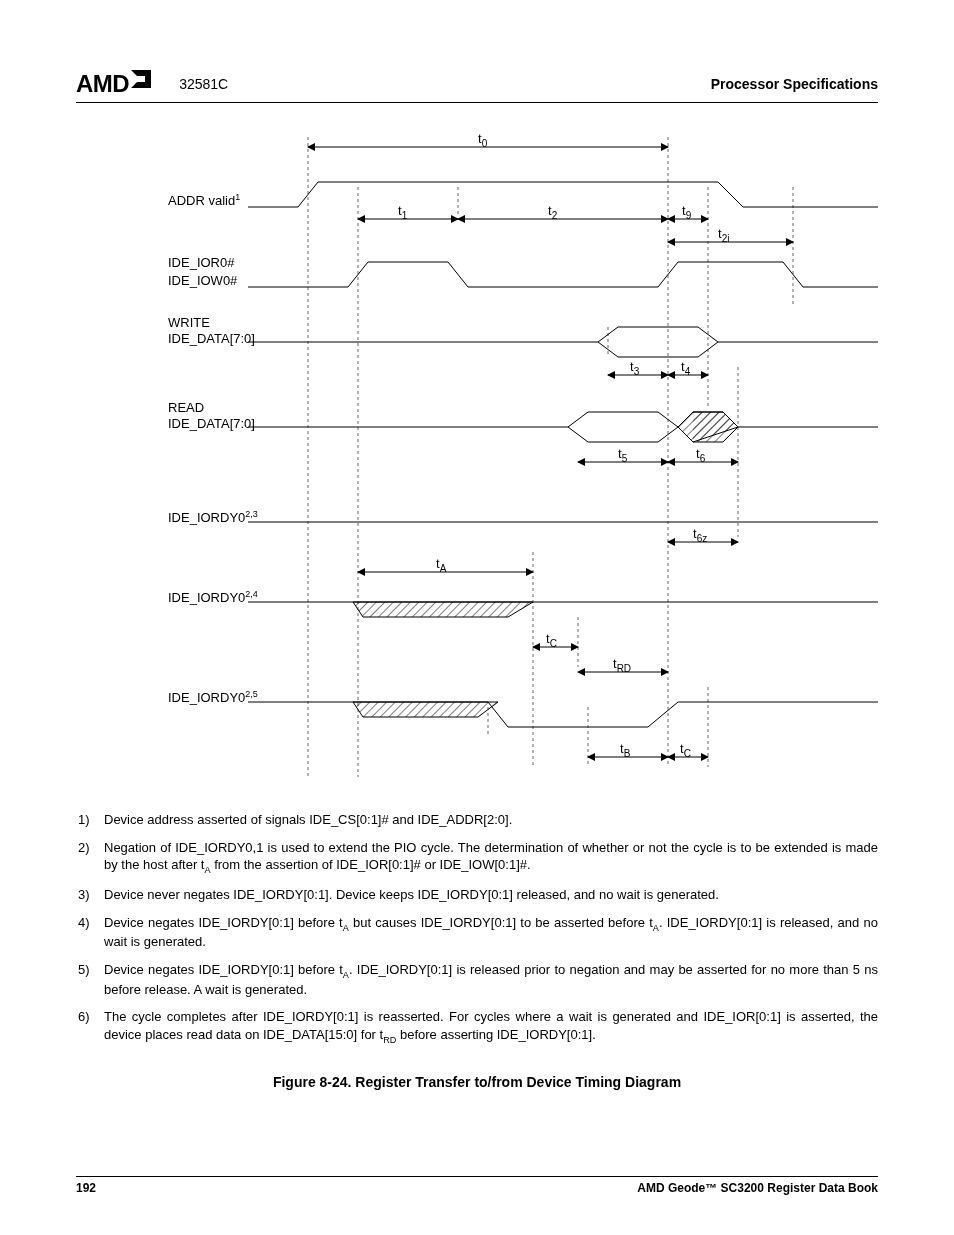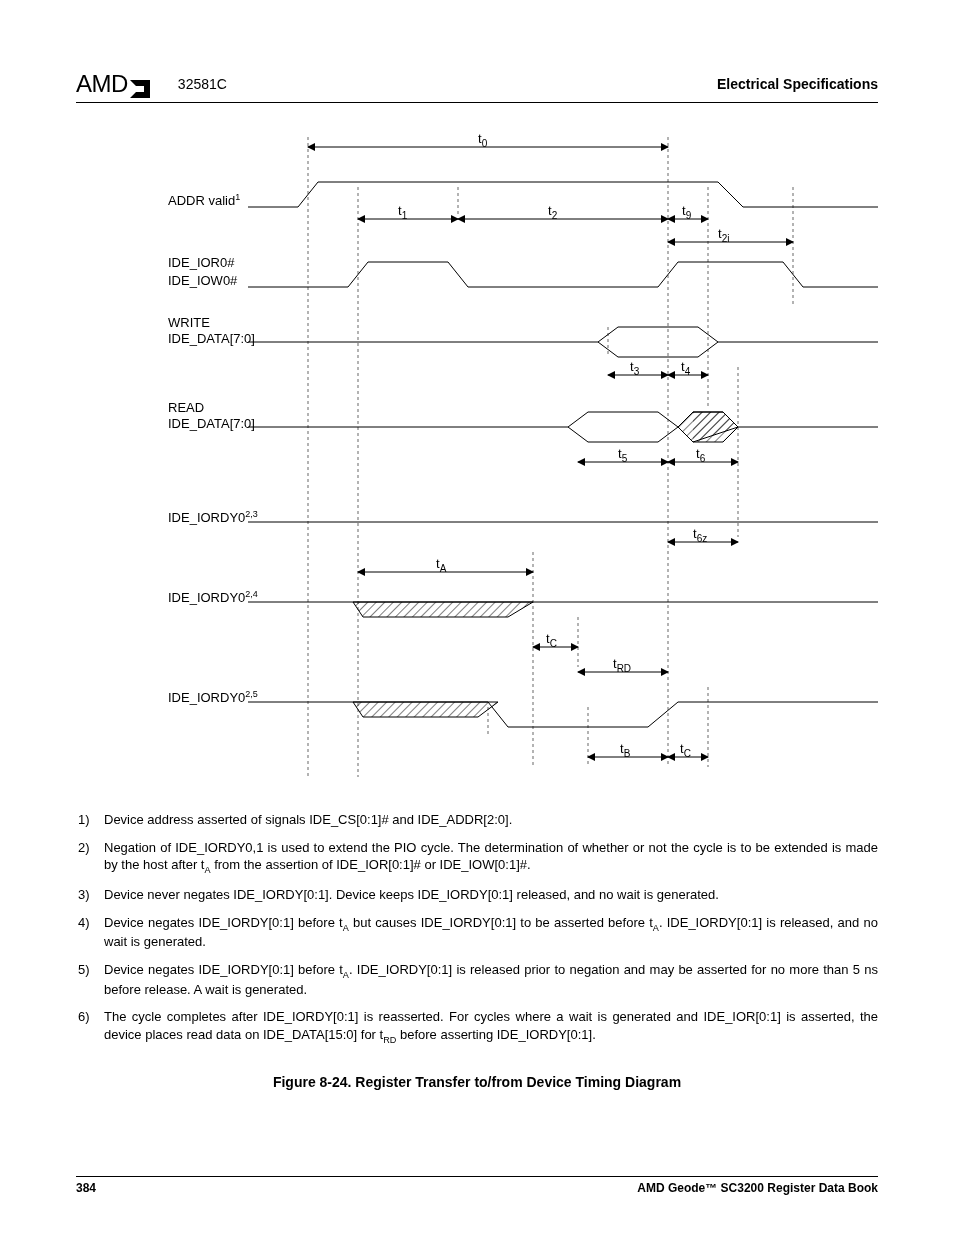--- a/index.html
+++ b/index.html
@@ -18,25 +18,25 @@
   }
   .hdr {
     display: flex;
     justify-content: space-between;
     align-items: center;
     border-bottom: 1px solid #000;
     padding-bottom: 4px;
     margin-bottom: 24px;
   }
   .logo {
-    font-weight: 400;
+    font-weight: 700;
     font-size: 24px;
     letter-spacing: -0.5px;
     display: flex;
-    align-items: flex-end;
+    align-items: flex-start;
     gap: 2px;
   }
   .logo-mark {
     display: inline-block;
     width: 20px;
     height: 18px;
   }
   .doc-code {
     font-size: 14px;
     margin-left: 28px;
@@ -110,21 +110,21 @@
   <div class="hdr">
     <div style="display:flex;align-items:center;">
       <span class="logo">
         <span>AMD</span>
         <svg class="logo-mark" viewBox="0 0 20 18">
           <path d="M0 0 L20 0 L20 18 L14 12 L14 6 L6 6 L0 0 Z M0 18 L6 12 L14 12 L20 18 Z" fill="#000"></path>
         </svg>
       </span>
       <span class="doc-code">32581C</span>
     </div>
-    <span class="section-title">Electrical Specifications</span>
+    <span class="section-title">Processor Specifications</span>
   </div>
 
   <div class="diagram-wrap">
     <svg class="diagram" width="740" height="660" viewBox="0 0 740 660">
       <defs>
         <pattern id="hatch" patternUnits="userSpaceOnUse" width="6" height="6" patternTransform="rotate(45)">
           <line x1="0" y1="0" x2="0" y2="6" stroke="#000" stroke-width="1"></line>
         </pattern>
         <marker id="arrL" markerWidth="8" markerHeight="8" refX="1" refY="4" orient="auto">
           <path d="M8 0 L0 4 L8 8 Z" fill="#000"></path>
@@ -232,17 +232,17 @@
       <li>Device never negates IDE_IORDY[0:1]. Device keeps IDE_IORDY[0:1] released, and no wait is generated.</li>
       <li>Device negates IDE_IORDY[0:1] before t<sub>A</sub> but causes IDE_IORDY[0:1] to be asserted before t<sub>A</sub>. IDE_IORDY[0:1] is released, and no wait is generated.</li>
       <li>Device negates IDE_IORDY[0:1] before t<sub>A</sub>. IDE_IORDY[0:1] is released prior to negation and may be asserted for no more than 5 ns before release. A wait is generated.</li>
       <li>The cycle completes after IDE_IORDY[0:1] is reasserted. For cycles where a wait is generated and IDE_IOR[0:1] is asserted, the device places read data on IDE_DATA[15:0] for t<sub>RD</sub> before asserting IDE_IORDY[0:1].</li>
     </ol>
   </div>
 
   <div class="figure-caption">Figure 8-24.  Register Transfer to/from Device Timing Diagram</div>
 
   <div class="ftr">
-    <span>384</span>
+    <span>192</span>
     <span>AMD Geode™ SC3200 Register Data Book</span>
   </div>
 
 </div>
 
 </body></html>

